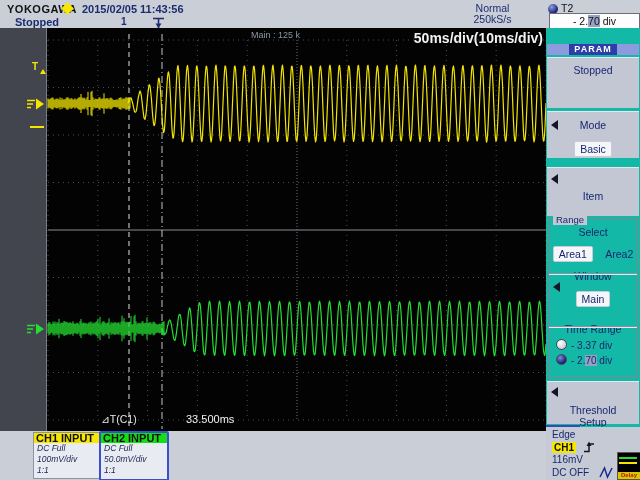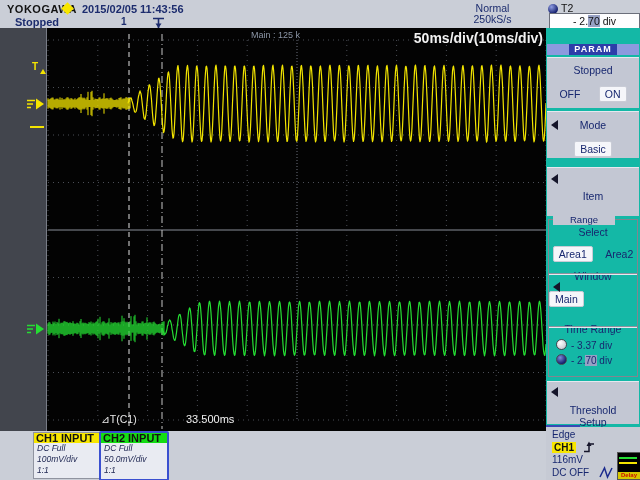--- a/index.html
+++ b/index.html
@@ -37,21 +37,21 @@
   .arrow{position:absolute;left:4px;width:0;height:0;border-top:5px solid transparent;
          border-bottom:5px solid transparent;border-right:7px solid #15152a;}
   .wbox{display:inline-block;background:#f5f6fa;border:1px solid #c9ccd6;border-radius:2px;
         color:#17276f;font-size:10.5px;padding:0 5px;line-height:14px;}
   .plainopt{display:inline-block;color:#17276f;font-size:10.5px;line-height:16px;}
   .parambar{position:absolute;left:1px;top:16px;width:92px;height:11px;display:flex;}
   .parambar .seg{flex:0 0 22px;background:#8d9ade;}
   .parambar .mid{flex:1;background:#2d3ea9;color:#fff;font-size:9px;font-weight:bold;
                  text-align:center;line-height:11px;letter-spacing:1px;}
   .rframe{position:absolute;left:2px;width:90px;border:1px solid #82868f;}
-  .rtitle{position:absolute;top:-6px;left:4px;background:#c3c7d3;padding:0 17px;
+  .rtitle{position:absolute;top:-6px;left:4px;background:#c3c7d3;padding:0 3px;
           font-size:9.5px;color:#17276f;}
   .divider{position:absolute;left:0;width:100%;height:1px;background:#8d919d;border-bottom:1px solid #e6e8ef;}
   .radio{display:inline-block;width:9px;height:9px;border-radius:50%;border:1px solid #45454f;
          background:radial-gradient(circle at 35% 30%,#ffffff,#b9bcc7);vertical-align:-1px;margin-right:4px;}
   .radio.sel{background:radial-gradient(circle at 35% 30%,#7e8cd8,#101a6a 75%);}
   .ropt{font-size:10px;color:#17276f;white-space:nowrap;}
   
   .tinfo{left:546px;top:427px;width:94px;height:53px;background:#c6cad4;font-size:10px;color:#17276f;}
   .blueline{left:546px;top:425px;width:34px;height:2px;background:#3848b4;}
   .chchip{background:#f7e600;color:#111;padding:0 2px;font-weight:bold;}
@@ -140,24 +140,20 @@
   <div class="abs sidebar">
 
     <div class="parambar">
       <div class="seg"></div>
       <div class="mid">PARAM</div>
       <div class="seg"></div>
     </div>
 
     <div class="panel" style="top:29px;height:51px;">
       <div class="ptitle" style="margin-top:6px;">Stopped</div>
-      <div style="margin-top:8px;text-align:center;">
-        <span class="plainopt" style="margin-right:14px;">OFF</span>
-        <span class="wbox">ON</span>
-      </div>
     </div>
 
     <div class="panel" style="top:83px;height:47px;">
       <div class="arrow" style="top:8px;"></div>
       <div class="ptitle" style="margin-top:7px;">Mode</div>
       <div style="margin-top:8px;text-align:center;">
         <span class="wbox">Basic</span>
       </div>
     </div>
 
@@ -169,21 +165,21 @@
     <div class="rframe" style="top:191px;height:158px;">
       <div class="rtitle">Range</div>
       <div class="ptitle" style="margin-top:6px;">Select</div>
       <div style="margin-top:6px;text-align:center;">
         <span class="wbox">Area1</span>
         <span class="plainopt" style="margin-left:8px;">Area2</span>
       </div>
       <div class="divider" style="top:53px;"></div>
       <div class="arrow" style="top:62px;"></div>
       <div class="ptitle" style="margin-top:8px;">Window</div>
-      <div style="margin-top:7px;">
+      <div style="margin-top:7px;text-align:center;">
         <span class="wbox">Main</span>
       </div>
       <div class="divider" style="top:106px;"></div>
       <div class="ptitle" style="margin-top:16px;">Time Range</div>
       <div class="ropt" style="margin:4px 0 0 7px;">
         <span class="radio"></span><span>- 3.</span><span>37</span><span> div</span>
       </div>
       <div class="ropt" style="margin:3px 0 0 7px;">
         <span class="radio sel"></span><span>- 2.</span><span class="hl">70</span><span> div</span>
       </div>

